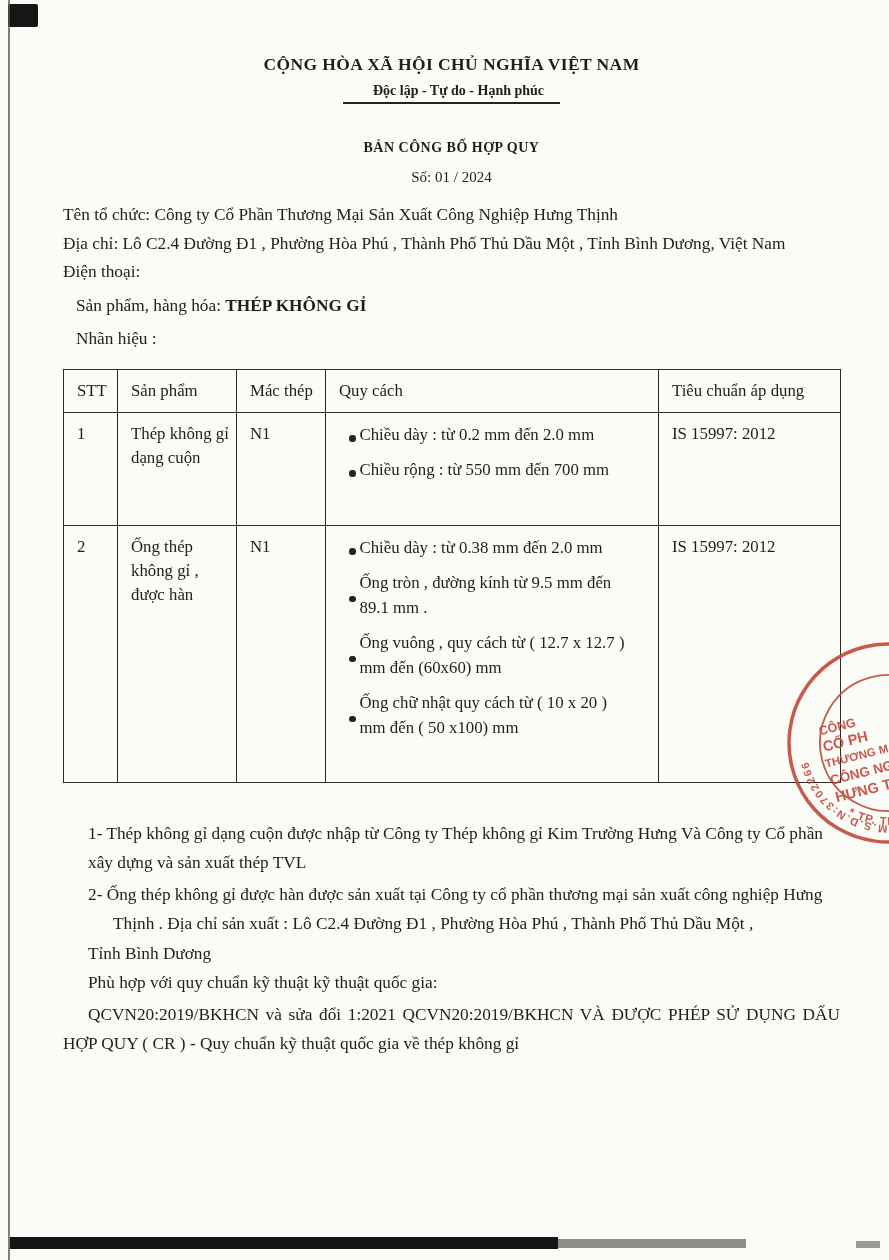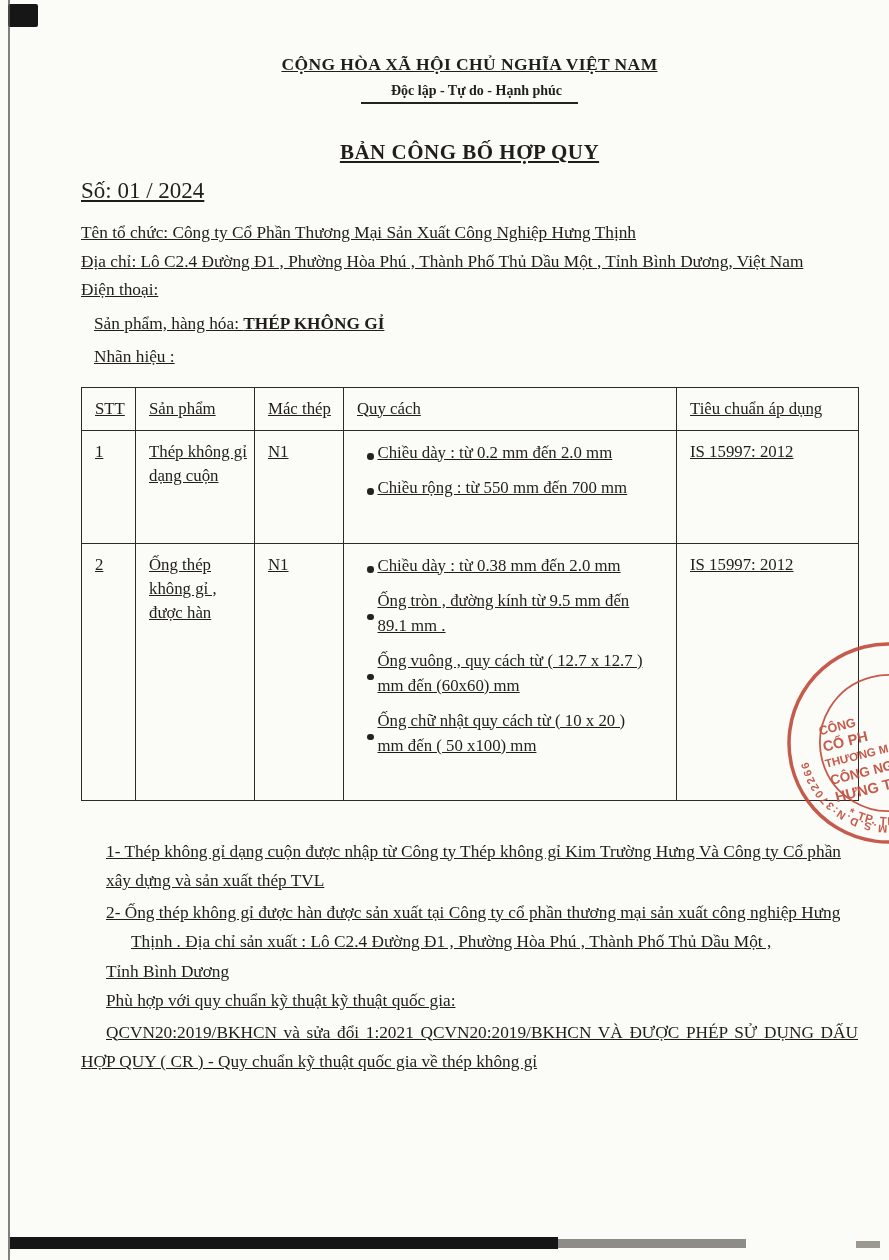--- a/index.html
+++ b/index.html
@@ -1,29 +1,29 @@
 <!DOCTYPE html>
 <html><head>
 <meta charset="utf-8">
 <style>
   html,body { margin:0; padding:0; }
   body {
     width:889px; height:1260px; position:relative; overflow:hidden;
     background:#fbfbf7; color:#201e1a;
     font-family:"Liberation Serif", serif;
   }
-  .content { position:absolute; left:81px; top:54px; width:777px;text-decoration:underline; }
+  .content { position:absolute; left:63px; top:54px; width:777px; }
 
   p { margin:0; }
   .nat-title { text-align:center; font-weight:bold; font-size:17.5px; letter-spacing:.4px; }
   .motto-wrap { text-align:center; margin-top:6px; }
   .motto { display:inline-block; font-weight:bold; font-size:14px;
            border-bottom:2px solid #24221e; padding:0 16px 3px 30px; }
-  .doc-title { text-align:center; font-weight:bold; font-size:21px; margin-top:36px; letter-spacing:.5px; }
-  .doc-no { font-size:23px; margin-top:13px; }
+  .doc-title { text-align:center; font-weight:bold; font-size:14px; margin-top:36px; letter-spacing:.5px; }
+  .doc-no { text-align:center; font-size:15px; margin-top:13px; }
 
   .info { margin-top:15px; font-size:17.3px; line-height:28.5px; }
   .indent { padding-left:13px; margin-top:5px; }
   .bold { font-weight:bold; }
 
   table.spec-table { border-collapse:collapse; margin-top:15px; width:777px; table-layout:fixed;border-radius:15px; }
   .spec-table th, .spec-table td {
     border:1.6px solid #2c2a26; vertical-align:top; text-align:left;
     font-weight:normal; font-size:16.8px; padding:9px 6px 9px 13px; line-height:24px;
   }

